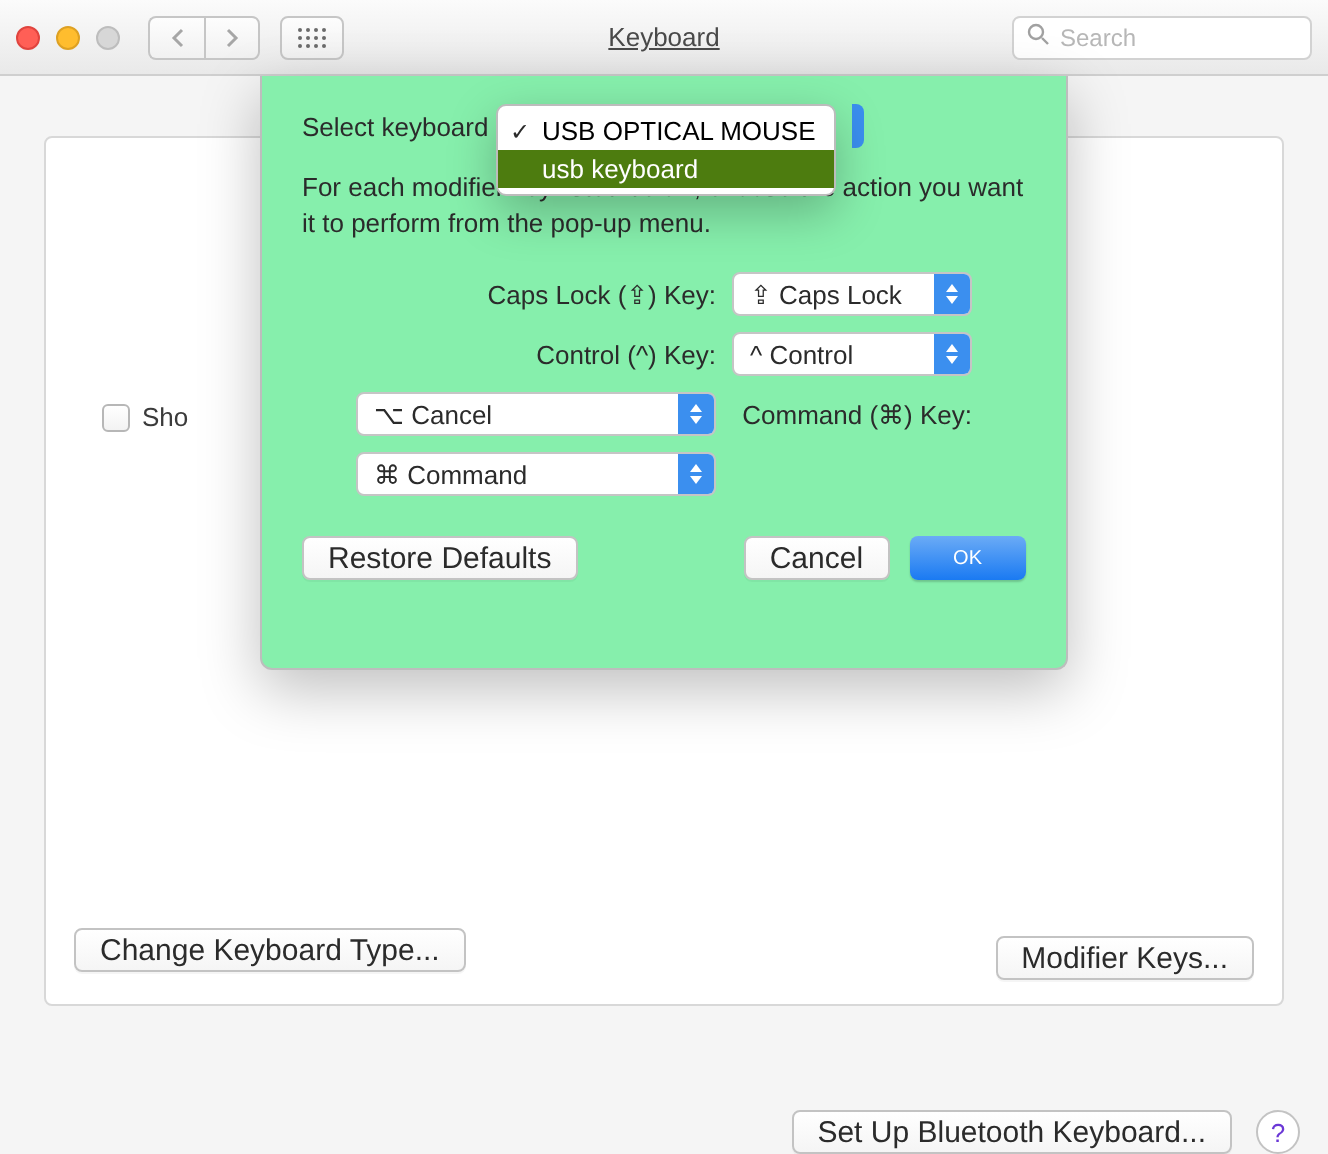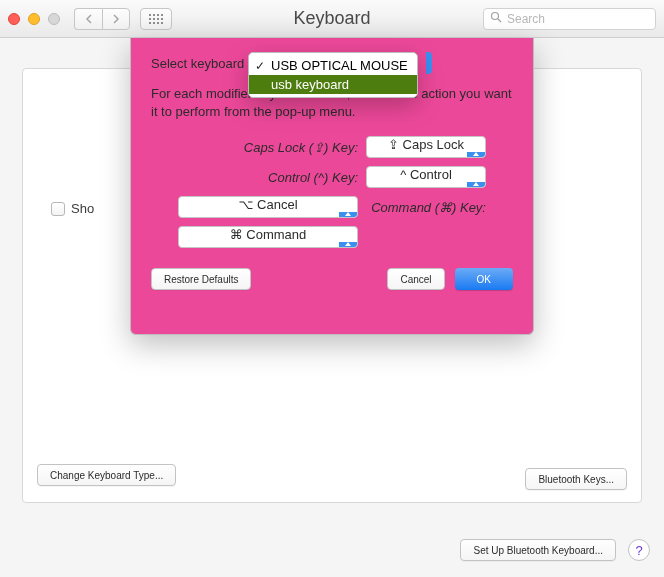--- a/index.html
+++ b/index.html
@@ -15,45 +15,45 @@
 
   .navbtns { display: flex; margin-left: 14px; }
   .navbtn { width: 28px; height: 22px; background: linear-gradient(#fdfdfd,#f1f1f1); border: 1px solid #c6c6c6; display:flex; align-items:center; justify-content:center; color:#a6a6a6; font-size:13px; }
   .navbtn:first-child { border-radius: 4px 0 0 4px; border-right:none; }
   .navbtn:last-child { border-radius: 0 4px 4px 0; }
 
   .gridbtn { width: 32px; height: 22px; margin-left: 10px; background: linear-gradient(#fdfdfd,#f1f1f1); border: 1px solid #c6c6c6; border-radius:4px; display:flex; align-items:center; justify-content:center; }
   .griddots { display:grid; grid-template-columns: repeat(4,2px); grid-template-rows: repeat(3,2px); gap:2px; }
   .griddots span { width:2px; height:2px; background:#6b6b6b; border-radius:50%; }
 
-  .title { position:absolute; left:50%; transform:translateX(-50%); font-size:18px; color:#4a4a4a; }
+  .title { position:absolute; left:50%; transform:translateX(-50%); font-size:13px; color:#4a4a4a;text-decoration:underline; }
 
-  .search { margin-left:auto; width:173px; height:22px; background:#fff; border:1px solid #d2d2d2; border-radius:4px; display:flex; align-items:center; padding:0 6px; gap:5px; }
+  .search { margin-left:auto; width:150px; height:22px; background:#fff; border:1px solid #d2d2d2; border-radius:4px; display:flex; align-items:center; padding:0 6px; gap:5px; }
   .searchglyph { color:#a1a1a1; font-size:12px; }
   .searchph { color:#b7b7b7; font-size:12px; }
 
   
   .mainpanel { position:absolute; left:22px; top:68px; width:620px; height:435px; background:#fff; border:1px solid #d8d8d8; border-radius:4px; }
   .chkrow { position:absolute; left:8px; top:132px; display:flex; align-items:center; gap:6px; font-size:13px; color:#3b3b3b;padding-left:20px; }
   .chkbox { width:14px; height:14px; border:1px solid #b7b7b7; border-radius:3px; background:linear-gradient(#fff,#f3f3f3); }
-  .btn-outlined { height:22px; background:linear-gradient(#fff,#f5f5f5); border:1px solid #c3c3c3; border-radius:4px; font-size:10px; color:#2b2b2b; padding:0 12px; display:flex; align-items:center; box-shadow:0 1px 0 rgba(0,0,0,.04);}
+  .btn-outlined { height:22px; background:linear-gradient(#fff,#f5f5f5); border:1px solid #c3c3c3; border-radius:4px; font-size:15px; color:#2b2b2b; padding:0 12px; display:flex; align-items:center; box-shadow:0 1px 0 rgba(0,0,0,.04);}
   .btn-ckt { position:absolute; left:14px; bottom:16px; }
   .btn-mod { position:absolute; right:14px; bottom:12px; }
 
   
-  .bottombar { position:absolute; left:0; right:0; bottom:0; height:54px; display:flex; align-items:center; justify-content:flex-end; padding:0 14px; gap:12px; }
+  .bottombar { position:absolute; left:0; right:0; bottom:0; height:54px; display:flex; align-items:flex-end; justify-content:flex-end; padding:0 14px; gap:12px; }
   .helpbtn { width:22px; height:22px; border:1px solid #c3c3c3; border-radius:50%; display:flex; align-items:center; justify-content:center; font-size:13px; color:#6b38d6; background:#fff; }
 
   
-  .sheet { position:absolute; left:130px; top:38px; width:404px; height:297px; background:#ec4899; border:1px solid #bdbdbd; border-top:none; border-radius:0 0 6px 6px; box-shadow:0 10px 30px rgba(0,0,0,.25); padding:18px 20px 14px; font-size:13px; color:#2b2b2b; }
+  .sheet { position:absolute; left:130px; top:38px; width:404px; height:297px; background:#86efac; border:1px solid #bdbdbd; border-top:none; border-radius:0 0 6px 6px; box-shadow:0 10px 30px rgba(0,0,0,.25); padding:18px 20px 14px; font-size:13px; color:#2b2b2b; }
   .selrow { display:flex; align-items:center; gap:2px; margin-bottom:14px; }
   .desc { line-height:1.35; margin-bottom:16px; }
   .keysgrid { display:grid; grid-template-columns: 180px 120px; gap:8px 8px; justify-content:center; margin-bottom:20px; }
-  .klbl { text-align:right; align-self:center;font-style:italic; }
-  .popup { height:22px; border:1px solid #c5c5c5; border-radius:4px; background:#fff; display:flex; align-items:center; position:relative; overflow:hidden;flex-direction:column; }
+  .klbl { text-align:right; align-self:center; }
+  .popup { height:22px; border:1px solid #c5c5c5; border-radius:4px; background:#fff; display:flex; align-items:center; position:relative; overflow:hidden; }
   .popup .ptxt { padding:0 8px; font-size:13px; color:#2b2b2b; white-space:nowrap; }
   .popup .arrows { width:18px; height:100%; background:#3b8fef; display:flex; flex-direction:column; align-items:center; justify-content:center; margin-left:auto; }
   .popup .arrows::before { content:""; border-left:3px solid transparent; border-right:3px solid transparent; border-bottom:4px solid #fff; margin-bottom:1px;}
   .popup .arrows::after { content:""; border-left:3px solid transparent; border-right:3px solid transparent; border-top:4px solid #fff; margin-top:1px;}
   .sheet-btns { display:flex; align-items:center; }
   .btn-default { height:22px; background:linear-gradient(#6babf6,#1a7af2); border:none; border-radius:4px; font-size:10px; color:#fff; padding:0 22px; display:flex; align-items:center; box-shadow:0 1px 1px rgba(0,0,0,.18);}
 
   
   .ddmenu { position:absolute; left:248px; top:52px; width:170px; background:#fff; border:1px solid #bcbcbc; border-radius:5px; box-shadow:0 8px 24px rgba(0,0,0,.25); padding:3px 0; z-index:50; }
   .dditem { height:19px; display:flex; align-items:center; font-size:13px; padding-left:22px; position:relative; }
@@ -109,21 +109,21 @@
     <span class="searchph">Search</span>
   </div>
 </div>
 
 <div class="mainpanel">
   <div class="chkrow">
     <div class="chkbox"></div>
     <span>Sho</span>
   </div>
   <div class="btn-outlined btn-ckt">Change Keyboard Type...</div>
-  <div class="btn-outlined btn-mod">Bluetooth Keys...</div>
+  <div class="btn-outlined btn-mod">Modifier Keys...</div>
 </div>
 
 <div class="bottombar">
   <div class="btn-outlined">Set Up Bluetooth Keyboard...</div>
   <div class="helpbtn">?</div>
 </div>
 
 <div class="sheet">
   <div class="selrow">
     <span>Select keyboard</span>

